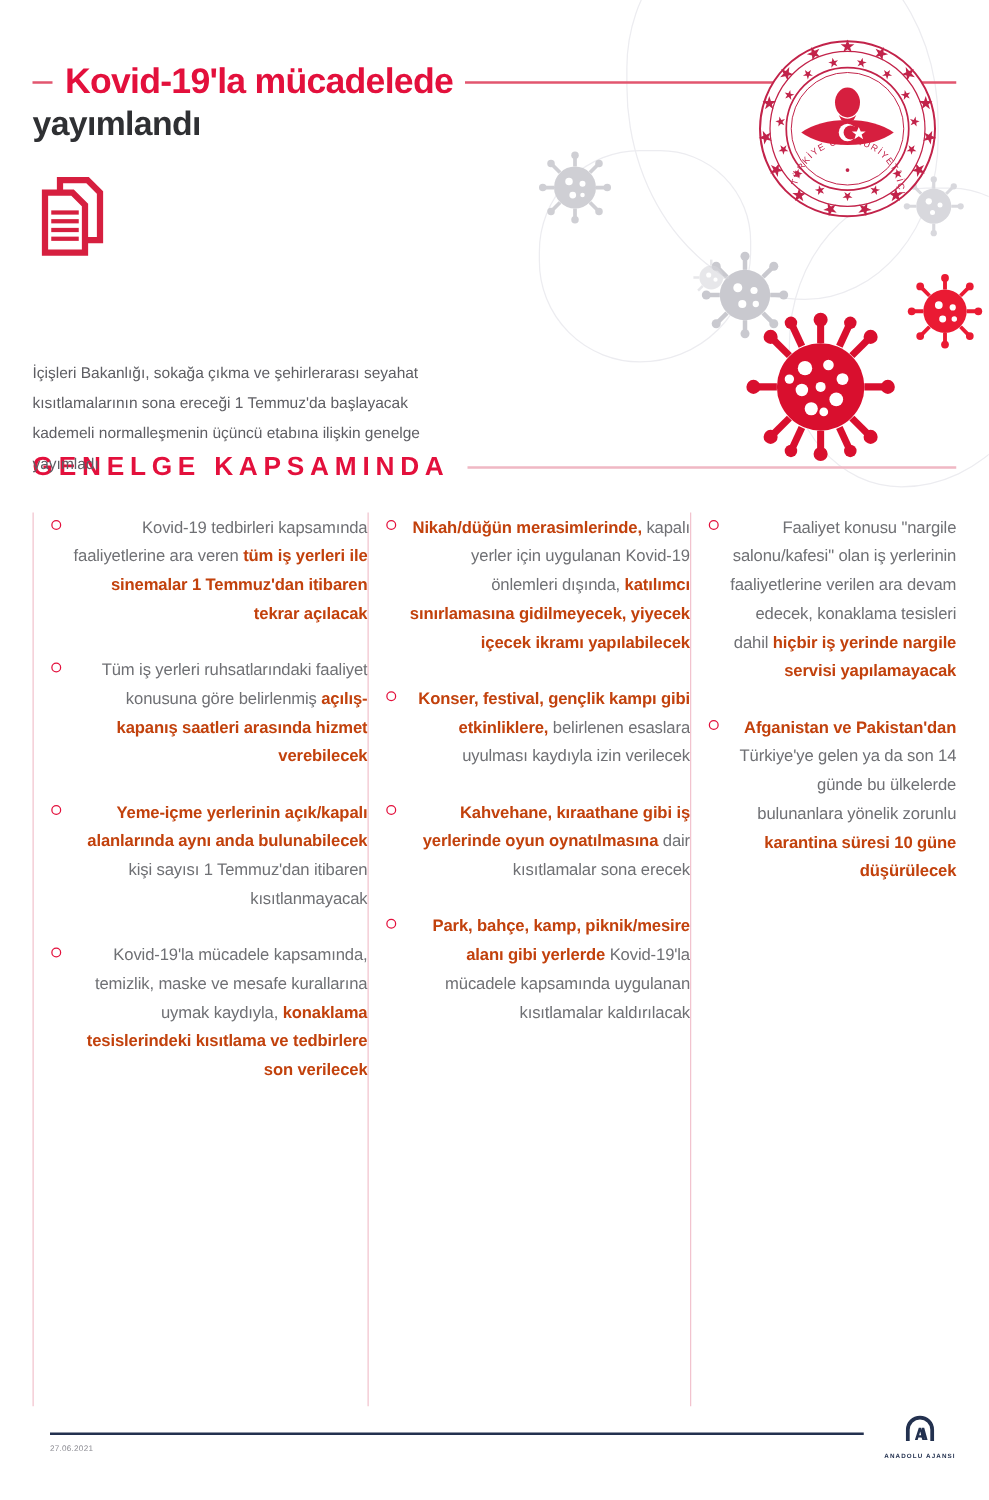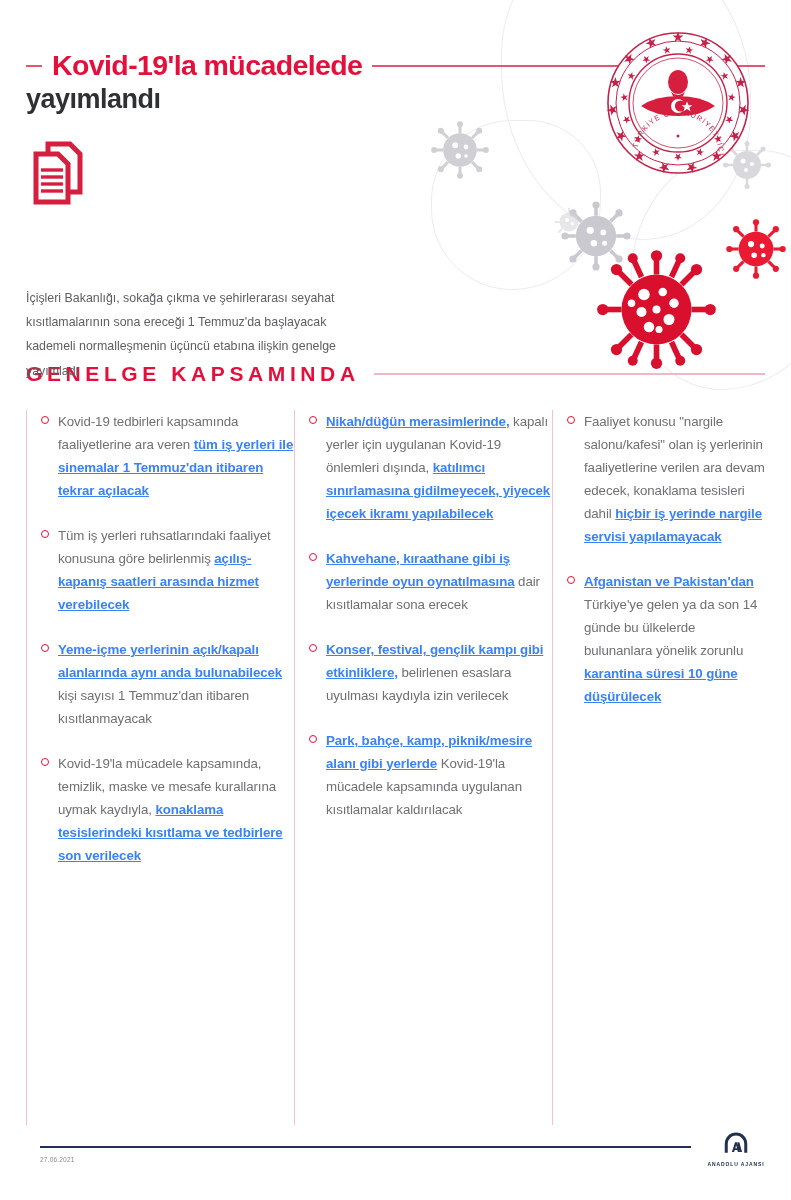--- a/index.html
+++ b/index.html
@@ -134,20 +134,21 @@
     flex: 1 1 auto;
     height: 1.5px;
     background: #f0b8c4;
   }
 
   
   .columns {
     display: flex;
     margin-top: 24px;
     height: 715px;
+    text-align: right;
   }
   .col {
     padding-left: 14px;
     border-left: 1.5px solid #f2c3ce;
   }
   .col-1 { width: 268px; }
   .col-2 { width: 258px; }
   .col-3 { width: 213px; }
 
   .bullet-item {
@@ -164,23 +165,22 @@
     margin-top: 6px;
     margin-right: 9px;
   }
   .bullet-text {
     font-size: 13.3px;
     line-height: 1.73;
     color: #6f7074;
     letter-spacing: -0.1px;
   }
   .bullet-text b {
-    color: #3b82f6;
+    color: #c2410c;
     font-weight: bold;
-    text-decoration: underline;
   }
 
   
   .footer {
     position: absolute;
     left: 0;
     right: 0;
     bottom: 0;
     height: 72px;
     padding: 0 26px;
@@ -586,25 +586,25 @@
           <div class="bullet-text"><span>Kovid-19'la mücadele kapsamında, temizlik, maske ve mesafe kurallarına uymak kaydıyla, </span><b>konaklama tesislerindeki kısıtlama ve tedbirlere son verilecek</b></div>
         </div>
       </div>
     <div class="col col-2">
         <div class="bullet-item">
           <span class="bullet-dot"></span>
           <div class="bullet-text"><b>Nikah/düğün merasimlerinde,</b><span> kapalı yerler için uygulanan Kovid-19 önlemleri dışında, </span><b>katılımcı sınırlamasına gidilmeyecek, yiyecek içecek ikramı yapılabilecek</b></div>
         </div>
         <div class="bullet-item">
           <span class="bullet-dot"></span>
+          <div class="bullet-text"><b>Konser, festival, gençlik kampı gibi etkinliklere,</b><span> belirlenen esaslara uyulması kaydıyla izin verilecek</span></div>
+        </div>
+        <div class="bullet-item">
+          <span class="bullet-dot"></span>
           <div class="bullet-text"><b>Kahvehane, kıraathane gibi iş yerlerinde oyun oynatılmasına</b><span> dair kısıtlamalar sona erecek</span></div>
-        </div>
-        <div class="bullet-item">
-          <span class="bullet-dot"></span>
-          <div class="bullet-text"><b>Konser, festival, gençlik kampı gibi etkinliklere,</b><span> belirlenen esaslara uyulması kaydıyla izin verilecek</span></div>
         </div>
         <div class="bullet-item">
           <span class="bullet-dot"></span>
           <div class="bullet-text"><b>Park, bahçe, kamp, piknik/mesire alanı gibi yerlerde</b><span> Kovid-19'la mücadele kapsamında uygulanan kısıtlamalar kaldırılacak</span></div>
         </div>
       </div>
     <div class="col col-3">
         <div class="bullet-item">
           <span class="bullet-dot"></span>
           <div class="bullet-text"><span>Faaliyet konusu "nargile salonu/kafesi" olan iş yerlerinin faaliyetlerine verilen ara devam edecek, konaklama tesisleri dahil </span><b>hiçbir iş yerinde nargile servisi yapılamayacak</b></div>

